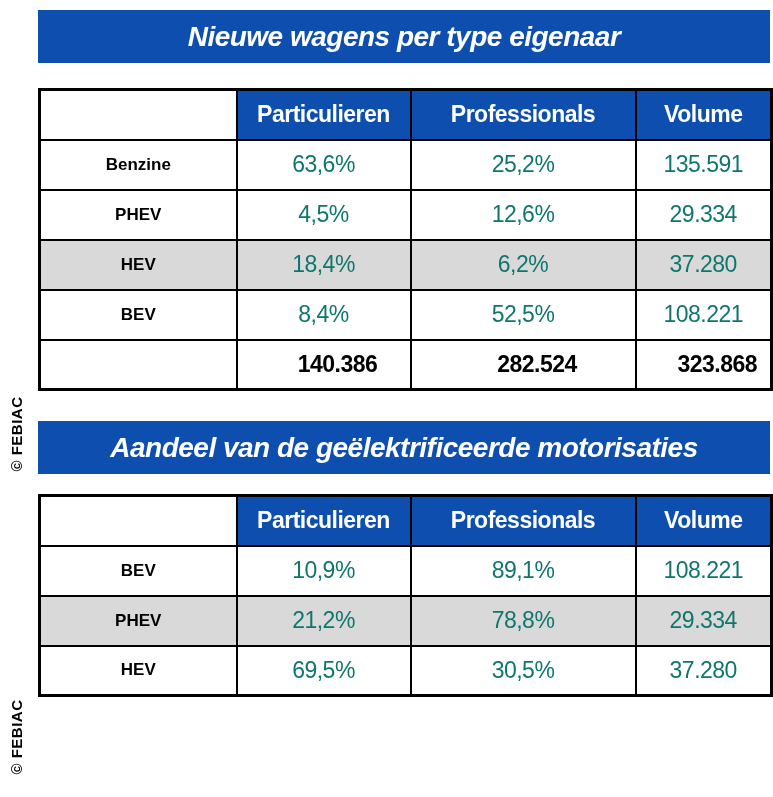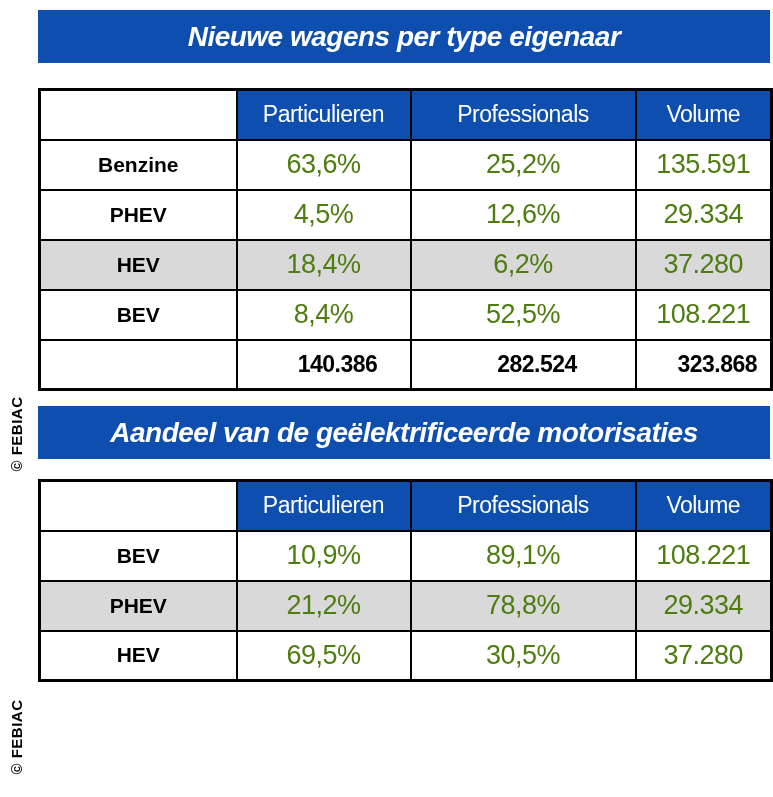--- a/index.html
+++ b/index.html
@@ -17,21 +17,21 @@
     background: #0d4eae;
     color: #ffffff;
     font-weight: bold;
     font-style: italic;
     font-size: 28px;
     text-align: center;
     line-height: 53px;
     letter-spacing: -0.5px;
   }
   .title-bar-1 { margin-top: 10px; }
-  .title-bar-2 { margin-top: 15px; }
+  .title-bar-2 { margin-top: 30px; }
   table {
     margin-left: 38px;
     width: 732px;
     border-collapse: collapse;
     table-layout: fixed;
     border: 3px solid #000000;
   }
   .table-1 { margin-top: 25px; }
   .table-2 { margin-top: 20px; }
   col.c-label { width: 197px; }
@@ -42,34 +42,34 @@
     border: 2px solid #000000;
     height: 50px;
     text-align: center;
     vertical-align: middle;
     overflow: hidden;
     white-space: nowrap;
   }
   th.col-head {
     background: #0d4eae;
     color: #ffffff;
+    font-weight: bold;
+    font-size: 23px;
+    letter-spacing: -0.5px;
+  }
+  th.corner { background: #ffffff; }
+  td.label-cell {
+    font-weight: bold;
+    font-size: 17px;
+    color: #000000;
+  }
+  td.val-cell {
     font-weight: normal;
     font-size: 23px;
-    letter-spacing: -0.5px;
-  }
-  th.corner { background: #ffffff; }
-  td.label-cell {
-    font-weight: bold;
-    font-size: 21px;
-    color: #000000;
-  }
-  td.val-cell {
-    font-weight: normal;
-    font-size: 27px;
-    color: #4d7c0f;
+    color: #0f766e;
     letter-spacing: -0.5px;
   }
   tr.gray td { background: #d9d9d9; }
   tr.white td { background: #ffffff; }
   tr.totals td {
     background: #ffffff;
     font-weight: bold;
     font-size: 23px;
     letter-spacing: -0.5px;
     padding-left: 28px;

